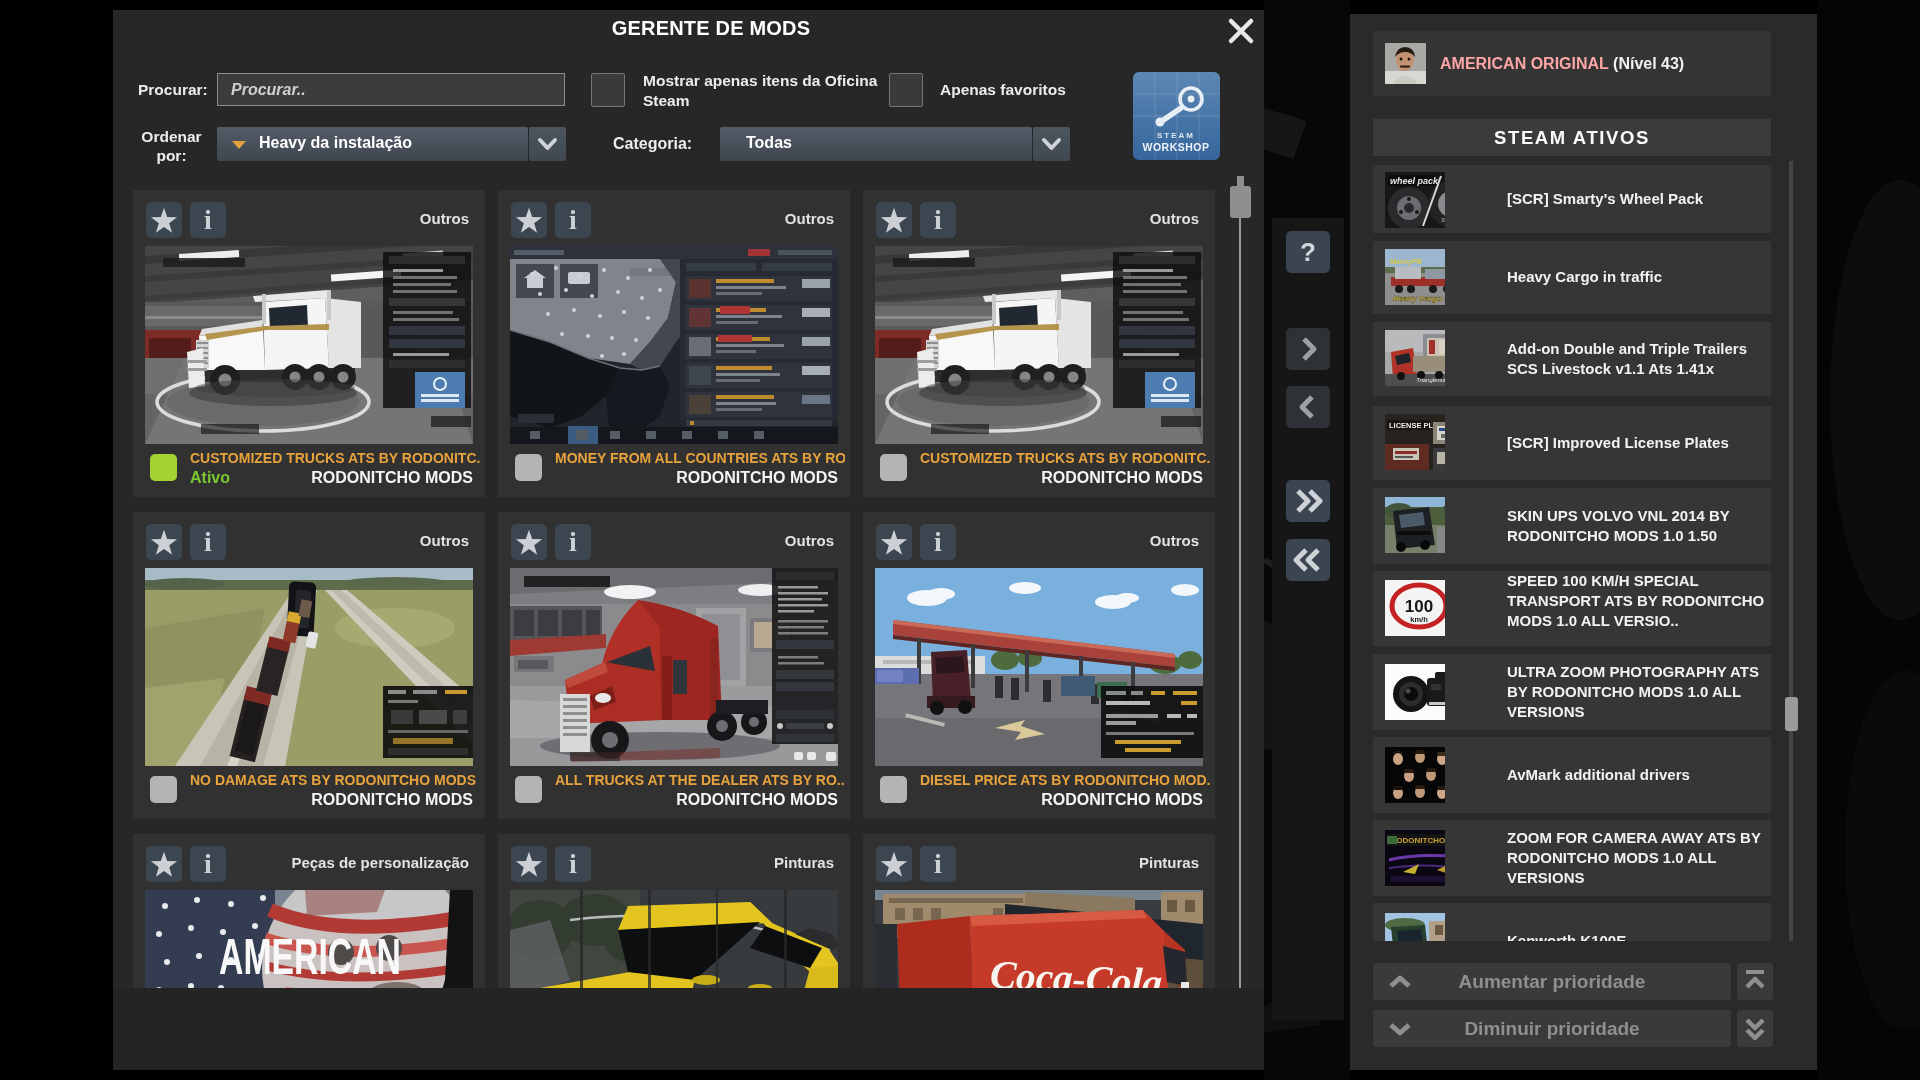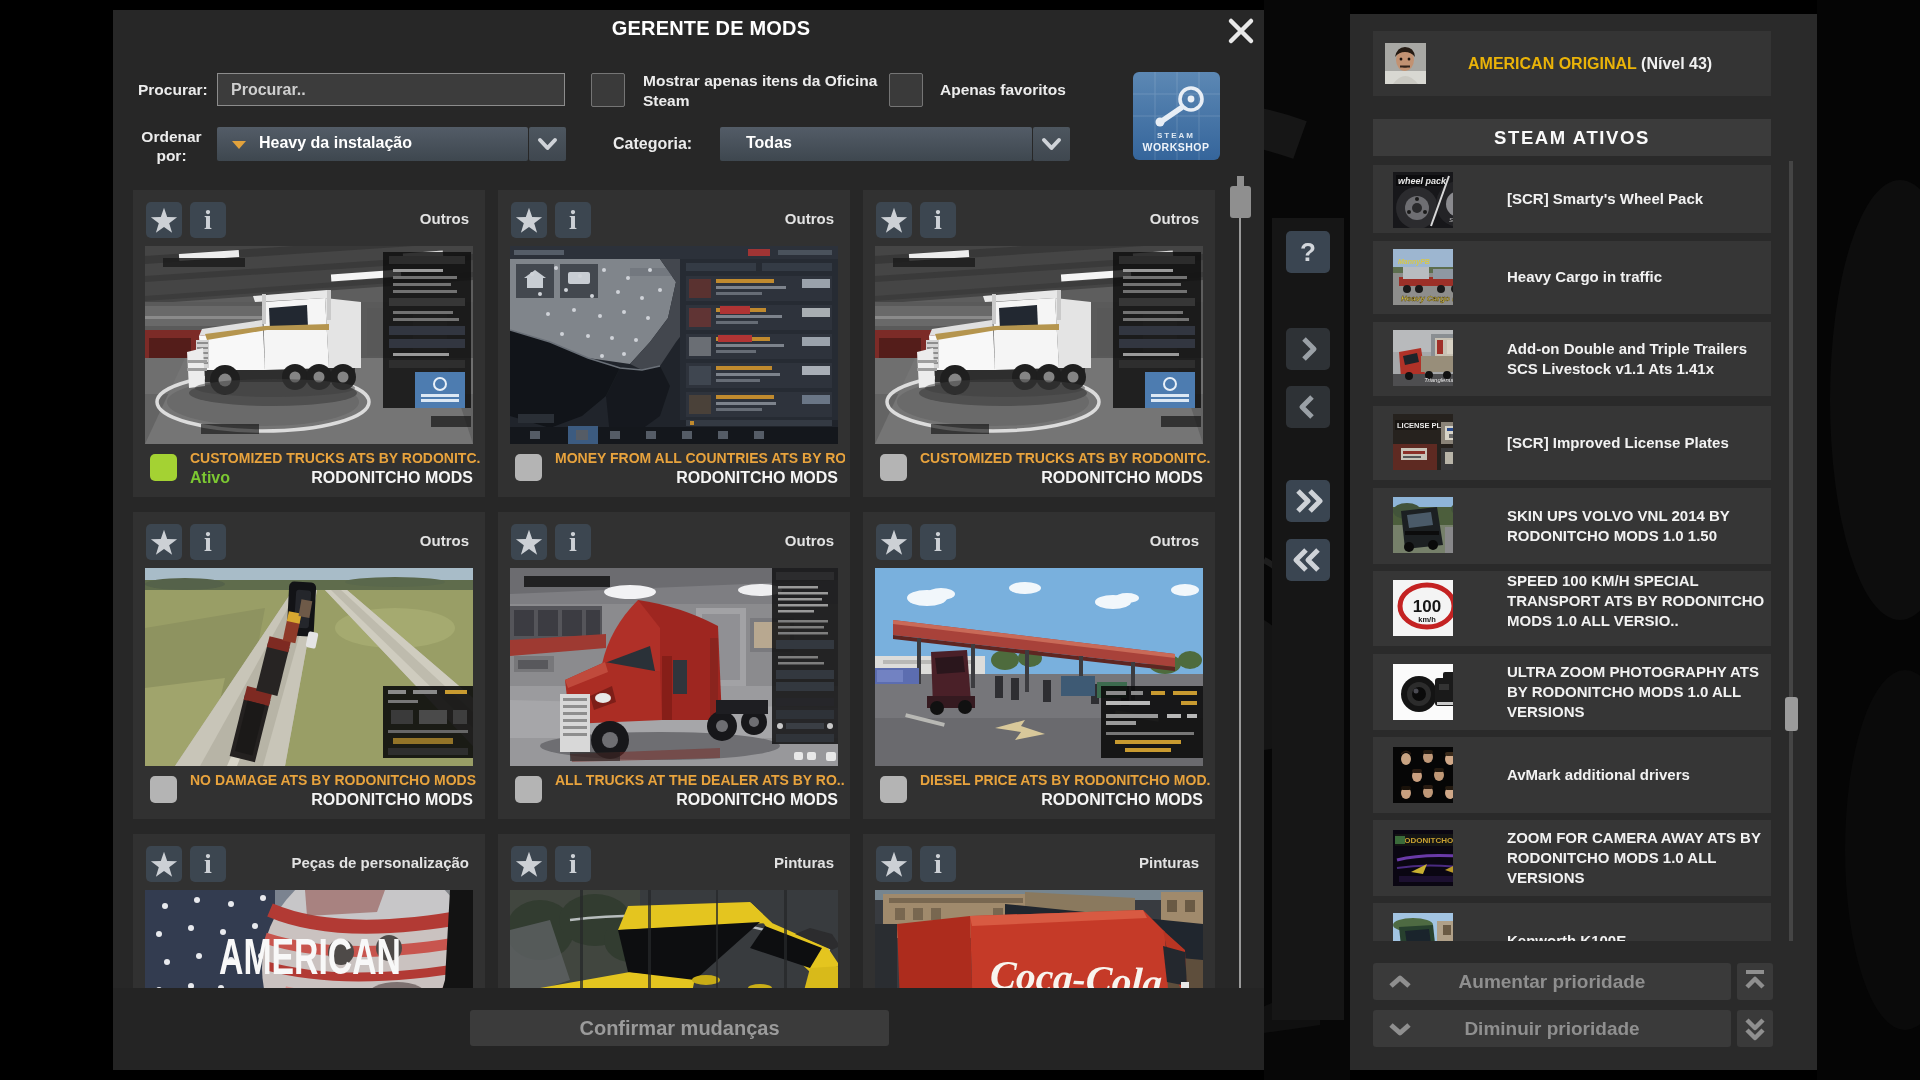--- a/index.html
+++ b/index.html
@@ -10,21 +10,21 @@
 
   
   #panel { left:113px; top:10px; width:1151px; height:1060px; background:#272727; }
   #ptitle { left:0; top:7px; width:1151px; text-align:center; color:#fff;
     font-size:20px; font-weight:bold; letter-spacing:0.2px;padding-left:45px; }
   #closex { left:1110px; top:3px; width:36px; height:36px; }
 
   .flabel { color:#ececec; font-size:15.5px; font-weight:bold; }
   #searchbox { left:104px; top:63px; width:348px; height:33px; background:#3c3c3c;
     border:1px solid #8c8c8c; color:#cfcfcf; font-size:16px; line-height:31px;
-    padding-left:13px; font-weight:bold; }
+    padding-left:13px; font-weight:bold;font-style:italic; }
   .cbox { width:34px; height:34px; background:#3a3a3a; border:1px solid #757575; border-radius:2px; }
   .ddbtn { background:linear-gradient(#535c67,#3e474f); height:34px; border-radius:2px; }
   .ddchev { width:37px; height:34px; background:linear-gradient(#4d565f,#3f474f); border-radius:2px; }
 
   
   .card { width:352px; height:307px; background:#313131; }
   .sqbtn { position:absolute; width:36px; height:36px; background:#3c4650; border-radius:5px;
     color:#ccd0d5; text-align:center; }
   .cat { position:absolute; right:16px; top:20px; color:#e2e2e2; font-size:15px; font-weight:bold; }
   .shot { position:absolute; left:12px; top:56px; width:328px; height:198px; overflow:hidden; }
@@ -46,21 +46,21 @@
   .midbtn.blu { background:#3a4551; }
   .midbtn.gry { background:#2e3236; }
 
   
   #sidebar { left:1350px; top:14px; width:467px; height:1056px; background:#2a2a2a; }
   #profile { left:1373px; top:31px; width:398px; height:65px; background:#343434; }
   #modshdr { left:1373px; top:119px; width:398px; height:37px; background:#3b3b3b; color:#fafafa;
     text-align:center; line-height:37px; font-size:18.5px; font-weight:bold; letter-spacing:1.6px; }
   #listclip { left:1373px; top:160px; width:398px; height:781px; overflow:hidden; }
   .mitem { position:absolute; left:0; width:398px; background:#363636; }
-  .mthumb { position:absolute; left:12px; width:68px; overflow:hidden;padding-left:8px; }
+  .mthumb { position:absolute; left:4px; width:68px; overflow:hidden;padding-left:8px; }
   .mtext { position:absolute; left:134px; width:258px; color:#f2f2f2; font-size:15px;
     font-weight:bold; line-height:20px; }
   .pbtn { position:absolute; left:1373px; width:358px; height:37px; background:#3a3a3a; border-radius:3px;
     color:#8f8f8f; font-size:19px; font-weight:bold; text-align:center; line-height:37px; }
   .psq { position:absolute; left:1737px; width:36px; height:37px; background:#3a3a3a; border-radius:3px; }
 
   svg { display:block; }
 </style>
 </head>
 <body>
@@ -802,21 +802,20 @@
     <div class="cat">Pinturas</div>
     <div class="shot">
           <svg width="328" height="198" viewBox="0 0 328 198">
             <use href="#cocacola"></use>
           </svg>
         </div>
   </div>
   </div>
 
   <div class="abs" id="botbar"></div>
-  <div class="abs" id="confirm">Confirmar mudanças</div>
 
   <div class="abs" style="left:1239px; top:185px; width:2px; height:803px; background:#9a9a9a;"></div>
   <div class="abs" style="left:1237px; top:176px; width:7px; height:10px; background:#8f8f8f;"></div>
   <div class="abs" style="left:1230px; top:186px; width:21px; height:32px; background:#8f8f8f; border-radius:3px;"></div>
 
   <div class="abs" id="midstrip"></div>
   <div class="midbtn blu" style="top:231px; text-align:center; line-height:42px; color:#d3d7dc; font-size:26px; font-weight:bold;">?</div>
   <div class="midbtn gry" style="top:328px;">
     <svg width="44" height="42">
         <path d="M18 11 L28 21 L18 31" stroke="#9aa0a6" stroke-width="5" fill="none" stroke-linejoin="round"></path>
@@ -847,21 +846,21 @@
         <path d="M8,41 q12,-16 25,0 Z" fill="#cac9c2"></path>
         <ellipse cx="20" cy="17" rx="9" ry="11" fill="#c29272"></ellipse>
         <path d="M10,14 q2,-10 10,-10 q9,0 10,10 q-4,-5 -10,-5 q-6,0 -10,5 Z" fill="#241a12"></path>
         <ellipse cx="16" cy="16" rx="1.4" ry="1.6" fill="#1a120c"></ellipse>
         <ellipse cx="24" cy="16" rx="1.4" ry="1.6" fill="#1a120c"></ellipse>
         <path d="M16,23 q4,3 8,0 q-4,1.5 -8,0 Z" fill="#2a1a10"></path>
         <rect x="15" y="22.5" width="10" height="2" fill="#33231a"></rect>
       </svg>
     </div>
     <div class="abs" style="left:67px; top:24px; font-size:16px; font-weight:bold;">
-      <span style="color:#eab308;margin-left:28px;">AMERICAN ORIGINAL</span> <span style="color:#f0f0f0;">(Nível 43)</span>
+      <span style="color:#fca5a5;">AMERICAN ORIGINAL</span> <span style="color:#f0f0f0;">(Nível 43)</span>
     </div>
   </div>
   <div class="abs" id="modshdr">STEAM ATIVOS</div>
   <div class="abs" id="listclip">
 
     <div class="mitem" style="top:5px; height:68px;">
       <div class="mthumb" style="top:7px; height:56px;">
           <svg width="92" height="56">
         <rect width="92" height="56" fill="#17171a"></rect>
         <circle cx="24" cy="36" r="21" fill="#2b2b2e"></circle>

